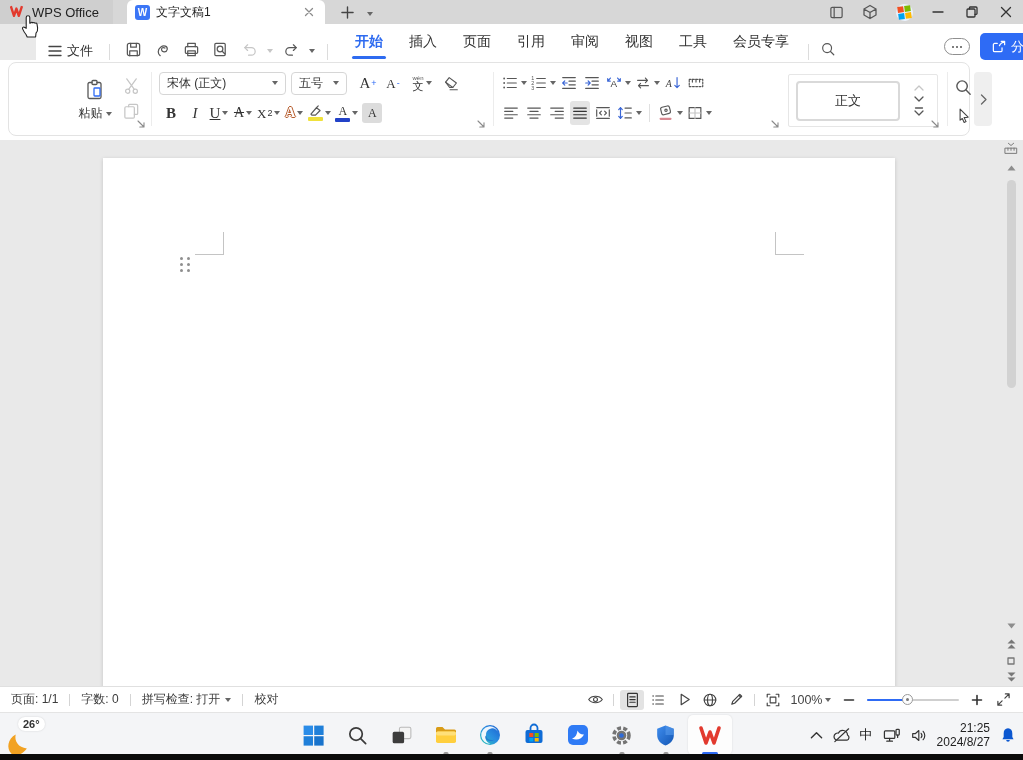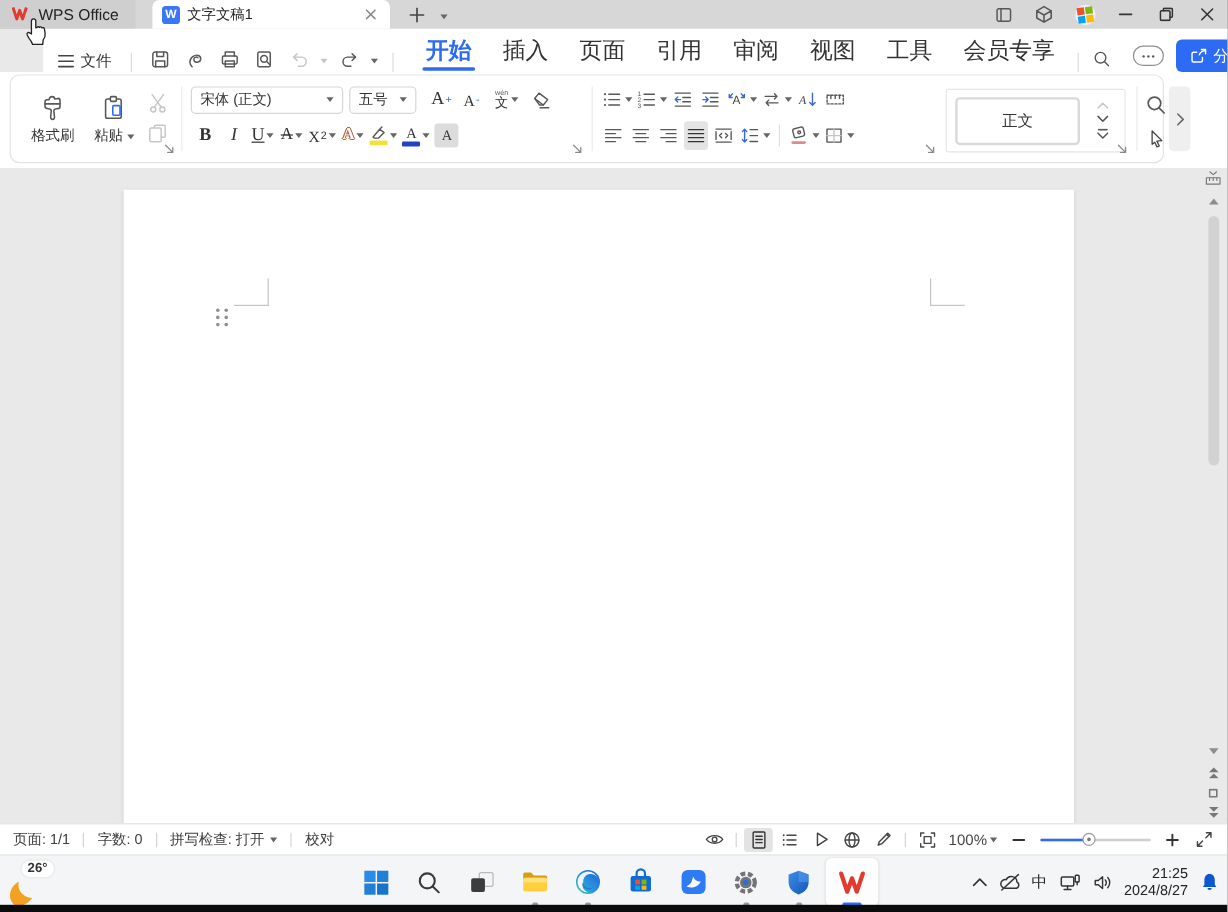--- a/index.html
+++ b/index.html
@@ -23,21 +23,21 @@
   .tbtn{width:30px;height:24px;display:flex;align-items:center;justify-content:center;}
   .avatar{width:17px;height:17px;border-radius:50%;background:#eaf1fb;display:grid;grid-template-columns:6px 6px;grid-gap:1px;place-content:center;transform:rotate(-8deg);}
   .avatar i{width:6px;height:6px;display:block;}
   
   #menubar{position:absolute;left:0;top:24px;width:100%;height:36px;background:#ffffff;display:flex;align-items:flex-end;margin-left:36px;}
   .file-btn{display:flex;align-items:center;gap:5px;padding:0 10px 0 12px;font-size:13px;color:#333;}
   .qbar{display:flex;align-items:center;gap:7px;padding:0 6px;}
   .qbtn{width:22px;height:22px;display:flex;align-items:center;justify-content:center;border-radius:3px;}
   .mdiv{width:1px;height:16px;background:#dcdcdc;margin:0 6px;}
   #ribbon-tabs{display:flex;align-items:stretch;height:36px;margin-left:8px;}
-  .rtab{position:relative;display:flex;align-items:center;padding:0 13px;font-size:19px;color:#333;}
+  .rtab{position:relative;display:flex;align-items:center;padding:0 13px;font-size:14px;color:#333;}
   .rtab.active{color:#2e6bf0;font-weight:bold;}
   .rtab.active::after{content:"";position:absolute;left:10px;right:10px;bottom:1px;height:3px;border-radius:2px;background:#2e6bf0;}
   #menu-right{margin-left:auto;display:flex;align-items:center;gap:10px;padding-right:10px;}
   .more-pill{width:26px;height:17px;border:1px solid #8f8f8f;border-radius:9px;display:flex;align-items:center;justify-content:center;gap:2px;}
   .more-pill i{width:2px;height:2px;border-radius:50%;background:#555;}
   .share-btn{display:flex;align-items:center;gap:5px;background:#2e6bf5;color:#fff;font-size:13px;border-radius:5px;height:27px;padding:0 12px;}
   
   #ribbon{position:absolute;left:0;top:60px;width:100%;height:80px;background:#fff;}
   #ribbon-card{position:absolute;left:8px;top:2px;width:962px;height:74px;background:#fff;border:1px solid #e3e3e3;border-radius:8px;}
   .gdiv{position:absolute;top:9px;bottom:9px;width:1px;background:#ececec;}
@@ -241,29 +241,20 @@
             <path d="M8.5 6.5 C10 3.5 12 2.5 14.5 2.5 M10.5 1.5 H14.5 V5.5"></path>
           </svg>
         <span>分享</span>
       </span>
     </div>
   </div>
 
   <div id="ribbon">
     <div id="ribbon-card">
 
-      <div class="bigbtn" style="left:8px;top:7px;width:54px;height:60px">
-        <span>
-          <svg class="i" width="24" height="24" viewBox="0 0 24 24">
-              <path d="M9 5 C9 3.5 10 2.5 11.5 2.5 C13 2.5 13.5 3.5 13.5 4.5 L16.5 4 C17.5 4 18 4.7 18 5.5 V8.5 H5.5 V7 C5.5 6 6.2 5.3 7.2 5.2 Z"></path>
-              <path d="M5.5 8.5 H18 V11 C18 12 17 12.5 16 12.5 L14 12.8 C13 13 12.8 13.8 12.9 14.8 L13.4 19.5 C13.5 20.6 12.8 21.5 11.8 21.5 C10.8 21.5 10.1 20.6 10.2 19.5 L10.7 14.8 C10.8 13.8 10.3 13 9.3 12.8 L7.5 12.5 C6.3 12.3 5.5 11.7 5.5 10.5 Z"></path>
-            </svg>
-        </span>
-        <span class="blabel">格式刷</span>
-      </div>
       <div class="bigbtn" style="left:62px;top:7px;width:48px;height:60px">
         <span>
           <svg class="i" width="24" height="24" viewBox="0 0 24 24">
               <path d="M9 4.5 H6.5 A1.5 1.5 0 0 0 5 6 V19 A1.5 1.5 0 0 0 6.5 20.5 H16.5 A1.5 1.5 0 0 0 18 19 V6 A1.5 1.5 0 0 0 16.5 4.5 H14"></path>
               <rect x="9" y="2.5" width="5" height="4" rx="1"></rect>
               <rect x="11" y="10" width="6" height="8" rx="0.8" style="stroke:#2e6bf5"></rect>
             </svg>
         </span>
         <span class="blabel">
             <span>粘贴</span>

